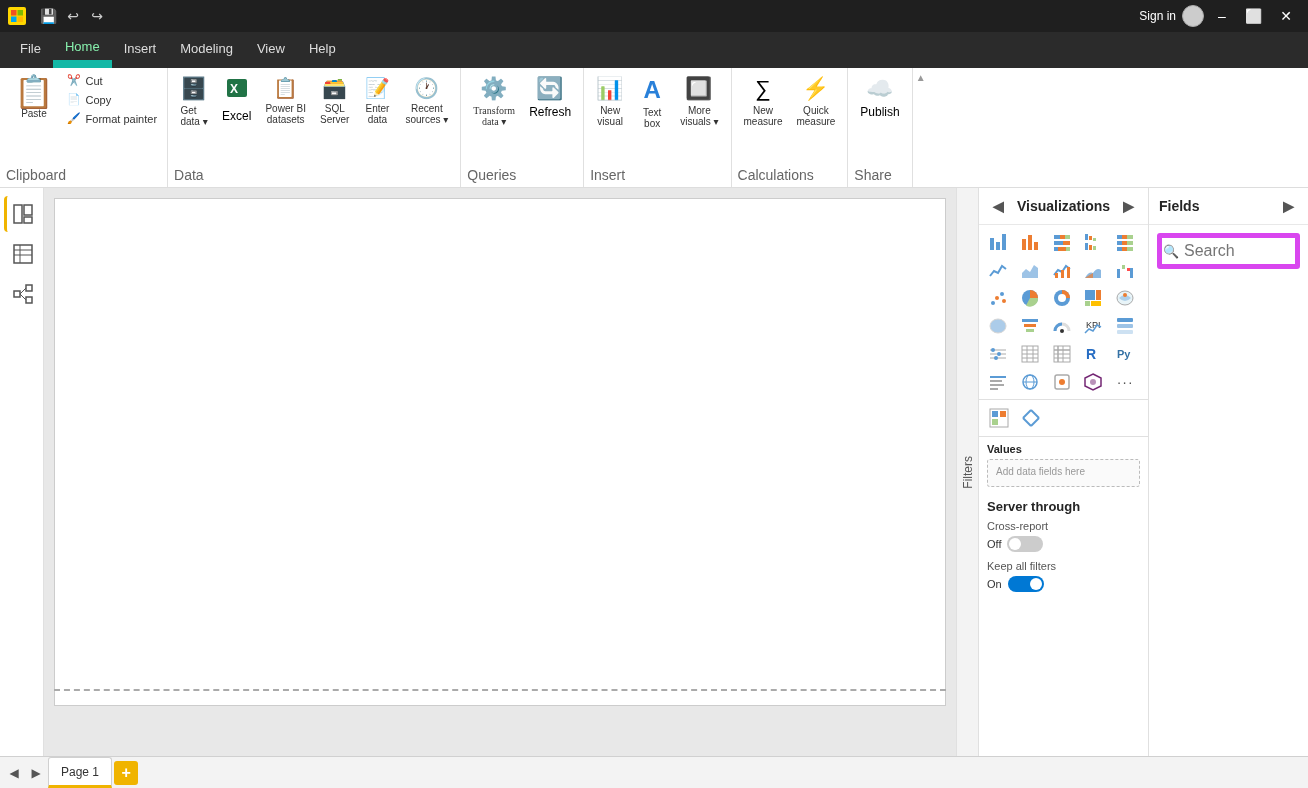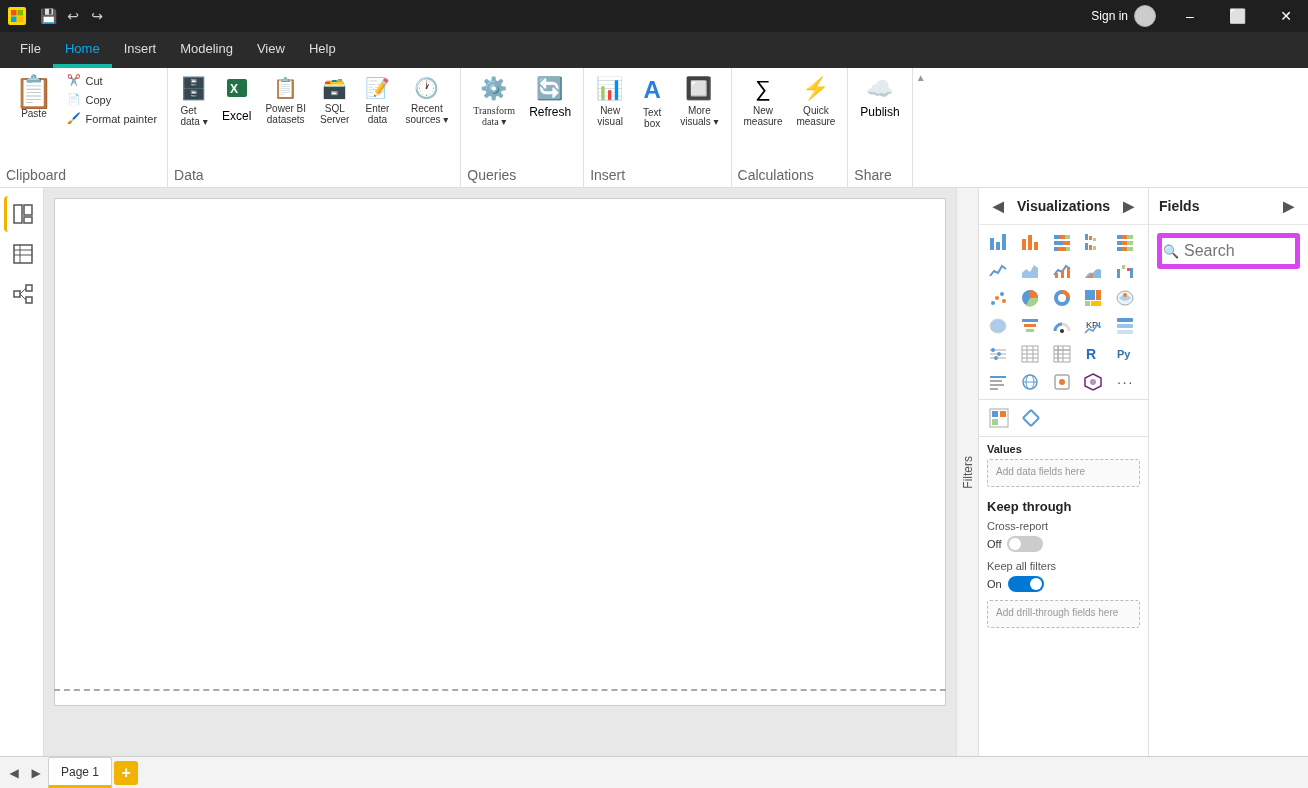--- a/index.html
+++ b/index.html
@@ -10,21 +10,21 @@
       height: 32px;
       background: #1f1f1f;
       display: flex;
       align-items: center;
       justify-content: space-between;
       padding: 0 8px;
       color: #fff;
     }
     .title-bar-left { display: flex; align-items: center; gap: 8px; }
     .title-bar-title { font-size: 13px; flex: 1; text-align: center; color: #fff; position: absolute; left: 0; right: 0; pointer-events: none; }
-    .title-bar-controls { display: flex; align-items: center; gap: 20px; }
+    .title-bar-controls { display: flex; align-items: center; gap: 4px; }
     .title-bar-btn { width: 28px; height: 28px; display: flex; align-items: center; justify-content: center; cursor: pointer; color: #fff; font-size: 14px; border-radius: 2px; }
     .win-icon { width: 18px; height: 18px; background: #ffd700; border-radius: 2px; display: flex; align-items: center; justify-content: center; margin-right: 4px; }
     .sign-in { display: flex; align-items: center; gap: 6px; color: #fff; font-size: 12px; cursor: pointer; }
     .sign-in-avatar { width: 22px; height: 22px; border-radius: 50%; background: #ccc; border: 1px solid #aaa; }
     .undo-redo { display: flex; gap: 2px; }
     .icon-btn-small { width: 22px; height: 22px; display: flex; align-items: center; justify-content: center; cursor: pointer; color: #ccc; font-size: 14px; }
 
     
     .menu-bar {
       height: 36px;
@@ -35,21 +35,21 @@
     }
     .menu-item {
       padding: 0 12px;
       display: flex;
       align-items: center;
       color: #ddd;
       cursor: pointer;
       font-size: 13px;
       border-bottom: 3px solid transparent;
     }
-    .menu-item.active { color: #0ea5e9; border-bottom: 4px solid #14b8a6; }
+    .menu-item.active { color: #86efac; border-bottom: 8px solid #14b8a6; }
 
     
     .ribbon {
       height: 120px;
       background: #fff;
       border-bottom: 1px solid #ddd;
       display: flex;
       align-items: stretch;
       padding: 0;
       overflow: hidden;
@@ -829,38 +829,35 @@
     </div>
 
     <div class="fields-section">
       <div class="fields-label">Values</div>
       <div class="fields-drop-area">
         <span>Add data fields here</span>
       </div>
     </div>
 
     <div class="drill-section">
-      <div class="drill-label">Keep through</div>
+      <div class="drill-label">Server through</div>
       <div class="sub-label">Cross-report</div>
       <div class="toggle-row">
         <span class="toggle-label">Off</span>
         <div class="toggle off">
           <div class="toggle-thumb"></div>
         </div>
       </div>
       <div class="sub-label">Keep all filters</div>
       <div class="toggle-row">
         <span class="toggle-label">On</span>
         <div class="toggle on">
           <div class="toggle-thumb"></div>
         </div>
       </div>
-      <div class="fields-drop-area">
-        <span>Add drill-through fields here</span>
-      </div>
     </div>
   </div>
 
   <div class="fields-panel">
     <div class="panel-header">
       <span>Fields</span>
       <span class="panel-nav-btn">▶</span>
     </div>
     <div class="fields-search-wrapper">
       <span class="fields-search-icon">🔍</span>

